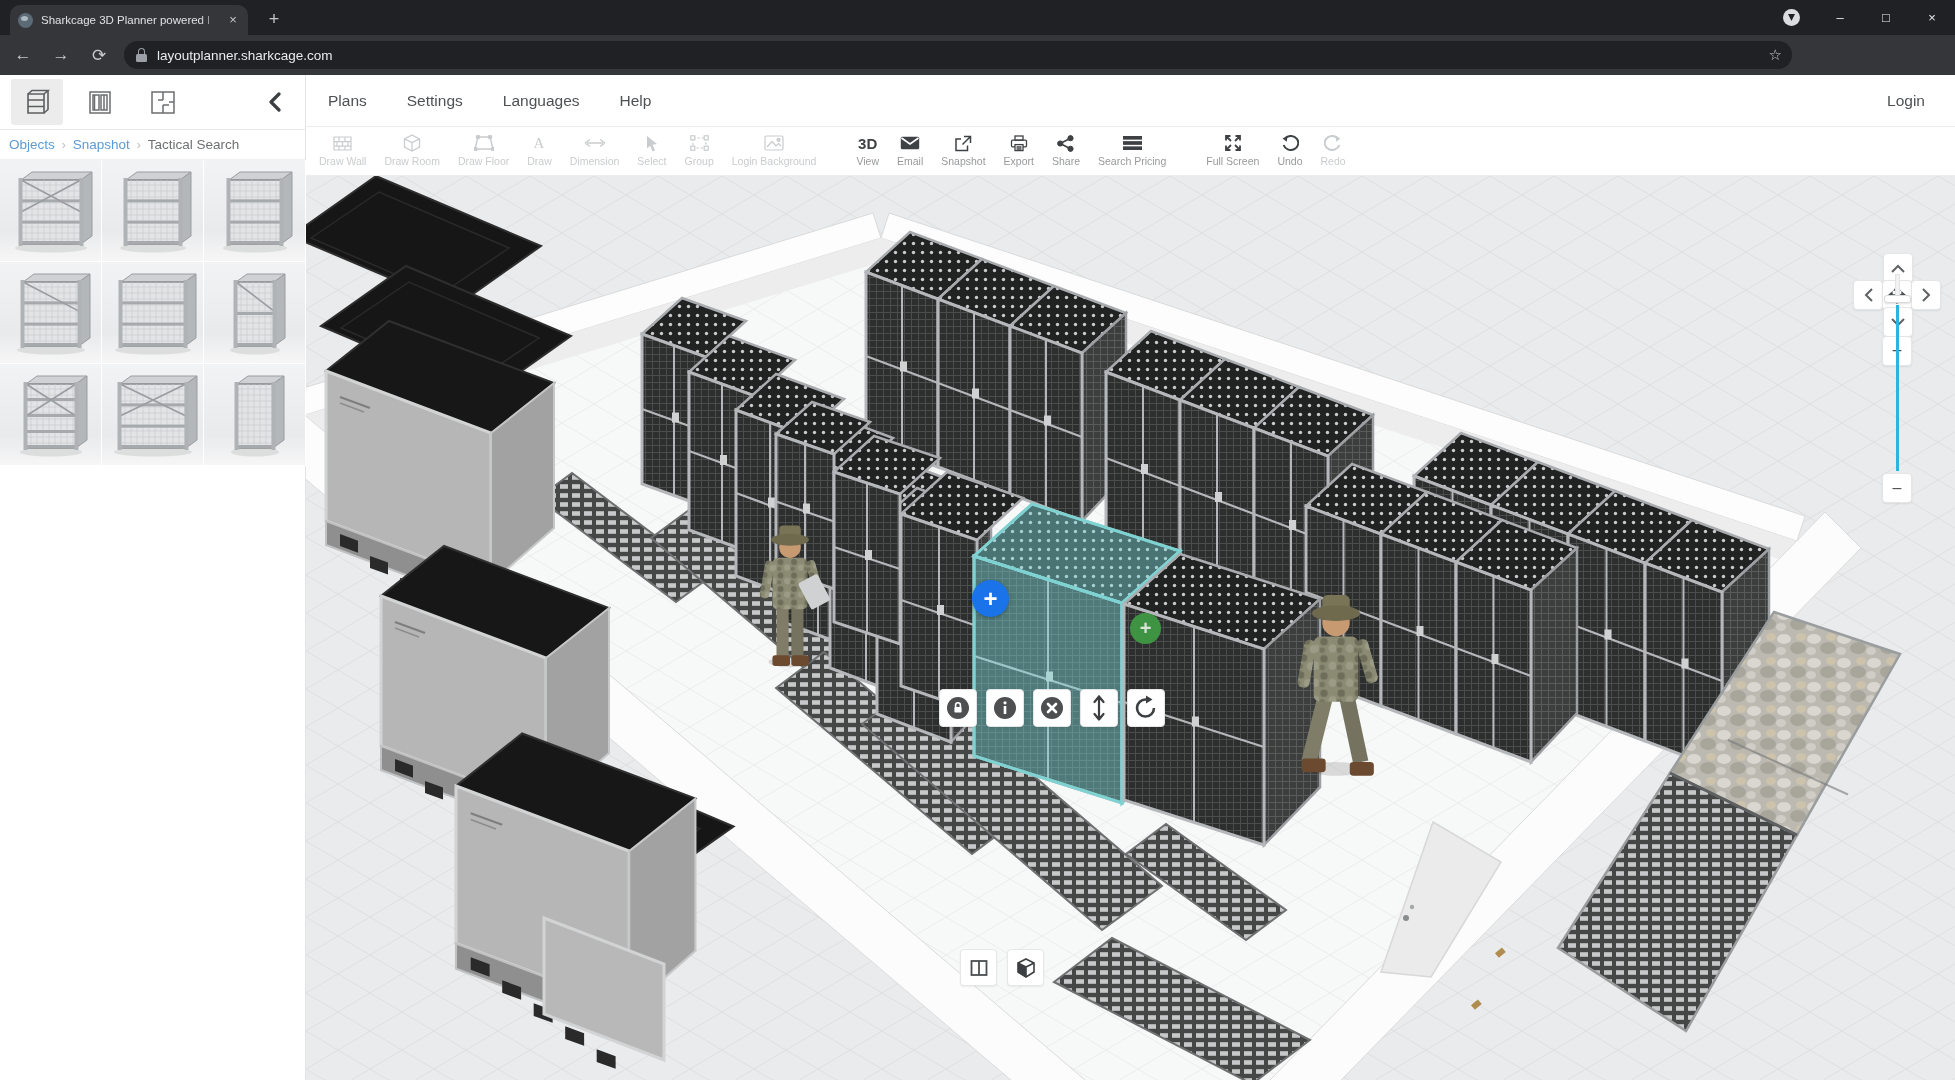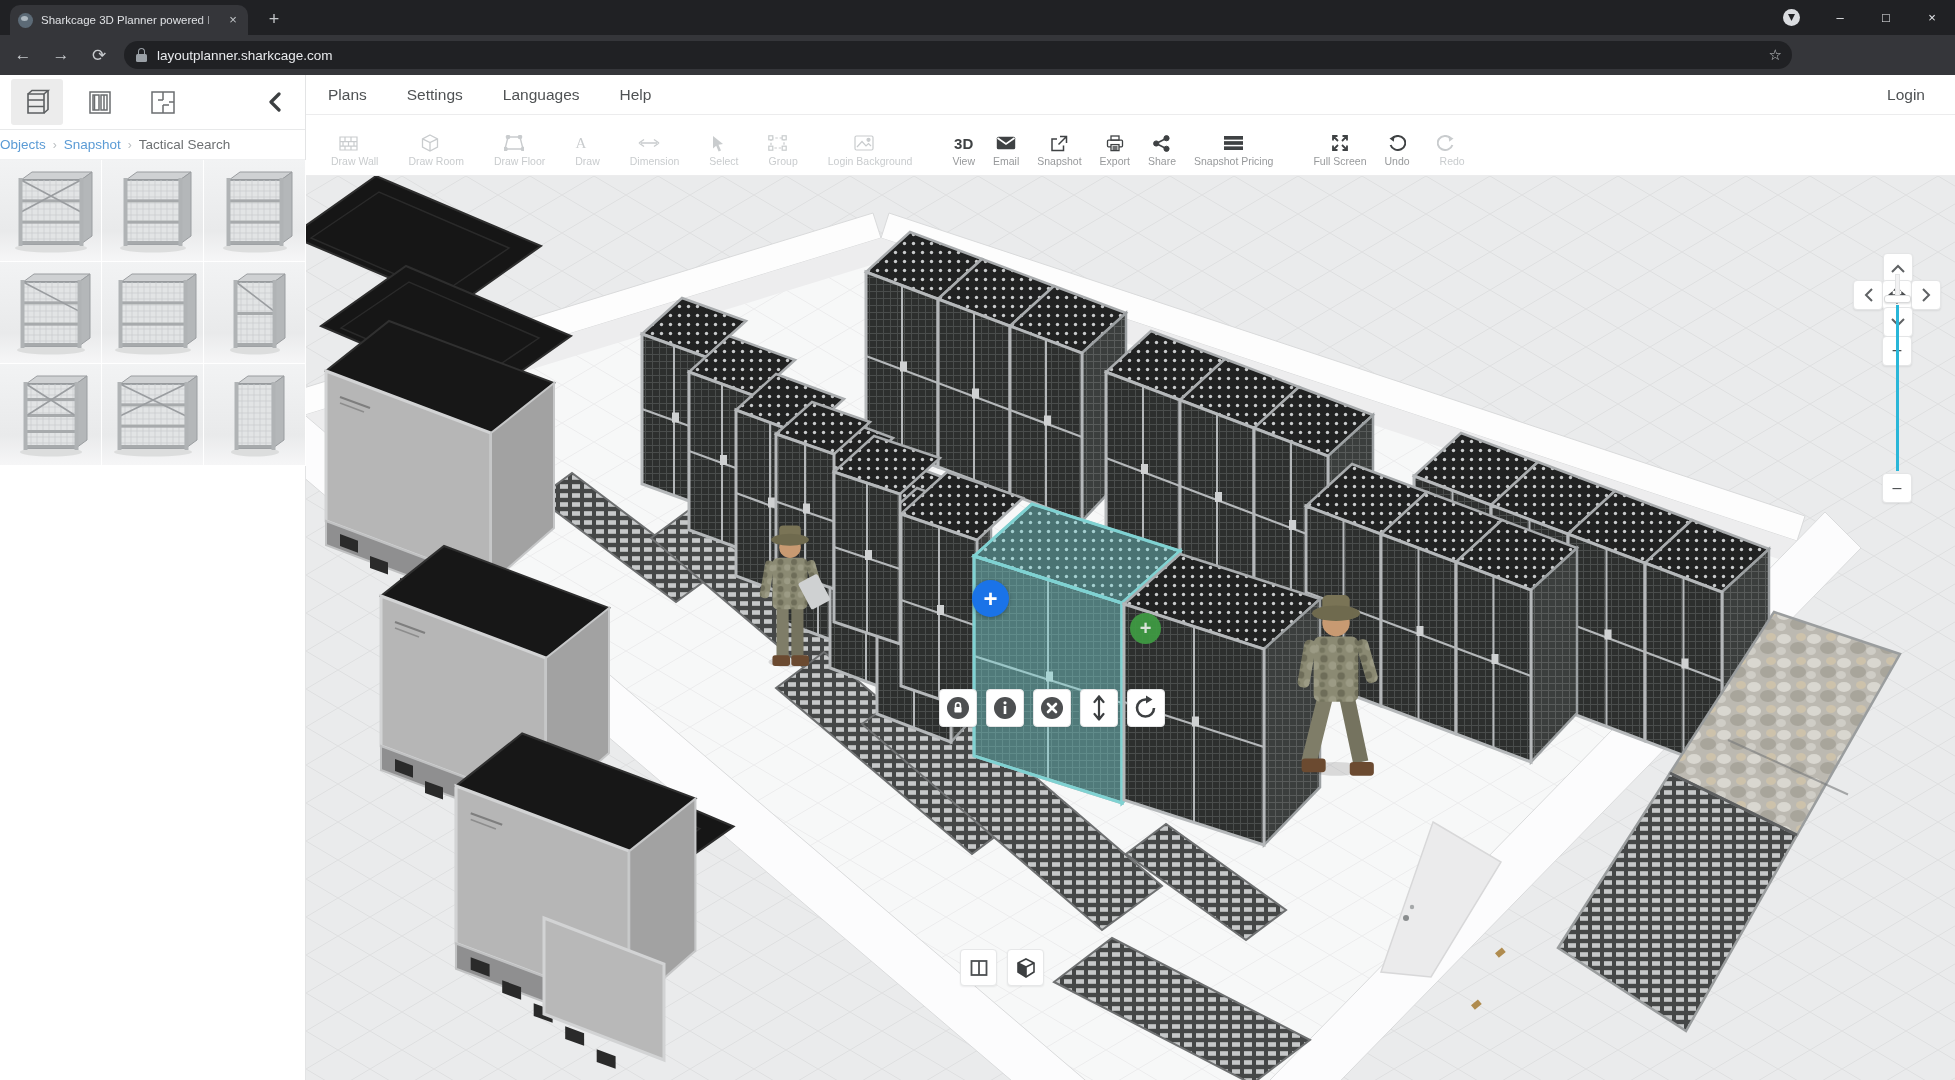--- a/index.html
+++ b/index.html
@@ -59,44 +59,44 @@
     border-radius:3px; }
   .ptab.active { background:#ececec; }
   .collapse-btn { position:absolute; right:18px; top:14px; width:26px; height:26px;
     display:flex; align-items:center; justify-content:center; }
   .search-row { height:47px; display:flex; align-items:center; border-bottom:1px solid #e8e9ea; position:relative; }
   .search-input { border:none; outline:none; font-size:15px; color:#5f6368; width:190px; margin-left:10px;
     font-family:"Liberation Sans",sans-serif; }
   .search-input::placeholder { color:#9aa0a6; }
   .burger { position:absolute; right:16px; top:14px; width:22px; height:18px; }
   .burger div { height:3px; background:#47494b; margin-bottom:3.5px; border-radius:1px; }
-  .crumbs { height:30px; display:flex; align-items:center; font-size:13.5px;
+  .crumbs { height:30px; display:flex; align-items:center; padding-left:9px; font-size:13.5px;
     border-bottom:1px solid #f0f1f2; }
   .crumb-link { color:#5b9bd5; }
   .crumb-sep { color:#bcc0c3; margin:0 7px; font-size:12px; }
   .crumb-cur { color:#6d7072; }
   .thumb-grid { display:grid; grid-template-columns:repeat(3,102px); }
   .thumb { width:102px; height:102px; background:linear-gradient(180deg,#f2f3f4 0%,#e9eaeb 70%,#f6f6f7 100%);
     border-right:1px solid #fff; border-bottom:1px solid #fff; }
 
-  .mainbar { position:absolute; left:306px; top:0; width:1649px; height:40px; border-bottom:1px solid #ececed;
+  .mainbar { position:absolute; left:306px; top:0; width:1649px; height:52px; border-bottom:1px solid #ececed;
     display:flex; align-items:center; }
   .menu-item { color:#4f5254; font-size:15.5px; margin-left:40px; }
   .menu-item:first-child { margin-left:22px; }
   .login { position:absolute; right:30px; color:#4f5254; font-size:15.5px; }
 
   .toolbar { position:absolute; left:306px; top:52px; width:1649px; height:49px; border-bottom:1px solid #ececed;
     display:flex; align-items:flex-start; padding-left:4px; }
   .tool { display:flex; flex-direction:column; align-items:center; padding:6px 9px 0 9px; }
   .tool.divgap { margin-left:22px; }
   .tool .t-ic { height:20px; display:flex; align-items:center; justify-content:center; color:#3f4244; }
   .tool .t-ic svg { stroke:#3f4244; fill:none; }
   .tool .t-lb { font-size:10.5px; color:#97999b; margin-top:2px; white-space:nowrap; }
   .tool.disabled .t-ic, .tool.disabled .t-ic svg { color:#c9ccce; stroke:#c9ccce; }
-  .tool.disabled .t-lb { color:#c9ccce;margin-left:12px; }
+  .tool.disabled .t-lb { color:#c9ccce; }
   .t-3d { font-size:15px; font-weight:bold; color:#3f4244; }
 
   
   .canvas { position:absolute; left:306px; top:101px; width:1649px; height:904px; background:#eaebec; overflow:hidden; }
   #scene { position:absolute; left:0; top:0; }
 
   .ovl-btn { position:absolute; background:#fff; border:1px solid #e4e5e6; border-radius:4px;
     box-shadow:0 1px 2px rgba(0,0,0,0.08); display:flex; align-items:center; justify-content:center; }
   .obj-toolbar { position:absolute; left:633px; top:513px; display:flex; gap:9px; }
   .obj-btn { width:38px; height:38px; background:#fff; border:1px solid #e4e5e6; border-radius:4px;
@@ -612,21 +612,21 @@
           <div class="t-lb">Share</div>
         </div>
         <div class="tool">
           <div class="t-ic">
             <svg width="19" height="14" viewBox="0 0 19 14">
               <rect y="0.5" width="19" height="2.6" fill="currentColor"></rect>
               <rect y="5.7" width="19" height="2.6" fill="currentColor"></rect>
               <rect y="10.9" width="19" height="2.6" fill="currentColor"></rect>
             </svg>
           </div>
-          <div class="t-lb">Snapshot Pricing</div>
+          <div class="t-lb">Search Pricing</div>
         </div>
         <div class="tool divgap">
           <div class="t-ic">
             <svg width="18" height="18" viewBox="0 0 18 18" stroke-width="1.8">
               <path d="M7 7 L2.5 2.5 M2 6.5 V2 H6.5 M11 7 L15.5 2.5 M11.5 2 H16 V6.5 M7 11 L2.5 15.5 M2 11.5 V16 H6.5 M11 11 L15.5 15.5 M16 11.5 V16 H11.5"></path>
             </svg>
           </div>
           <div class="t-lb">Full Screen</div>
         </div>
         <div class="tool">

